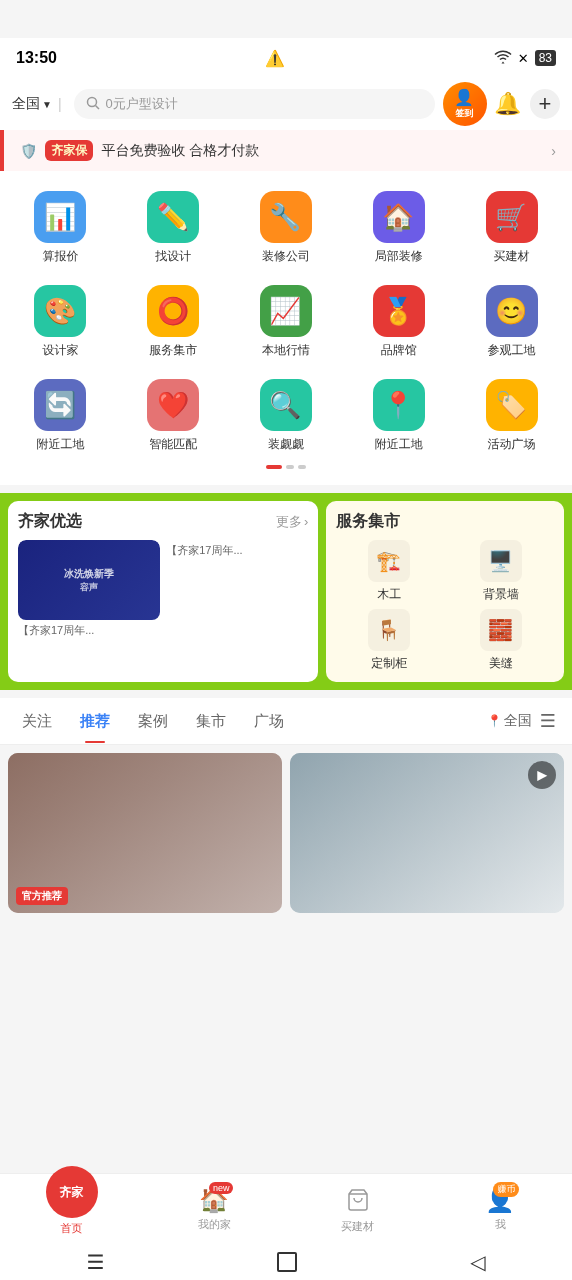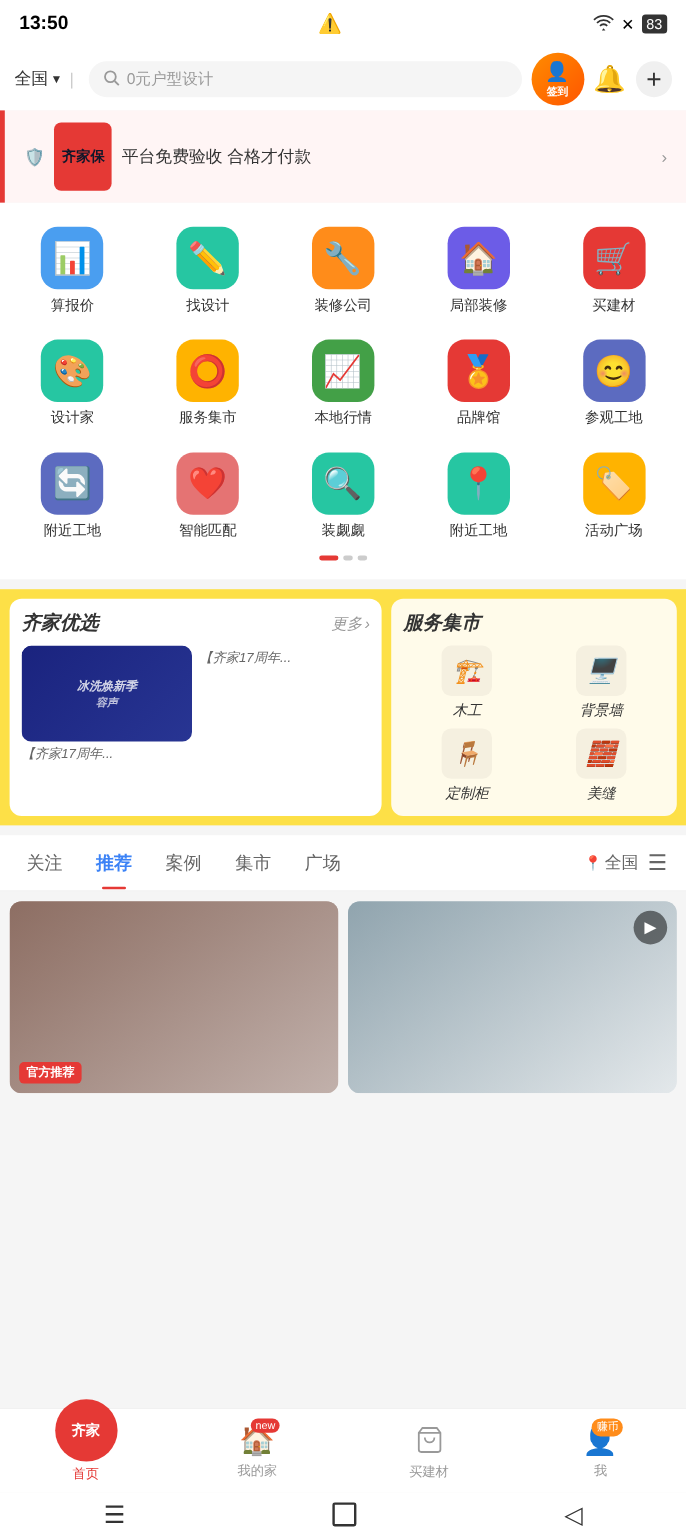--- a/index.html
+++ b/index.html
@@ -13,20 +13,21 @@
     }
 
     
     .status-bar {
       background: #fff;
       display: flex;
       align-items: center;
       justify-content: space-between;
       padding: 8px 16px;
       height: 40px;
+      margin-top: 38px;
     }
     .status-time { font-size: 16px; font-weight: 600; }
     .status-right { display: flex; align-items: center; gap: 6px; font-size: 13px; }
 
     
     .header {
       background: #fff;
       display: flex;
       align-items: center;
       padding: 8px 12px;
@@ -72,23 +73,23 @@
       margin: 0;
       padding: 10px 16px;
       display: flex;
       align-items: center;
       gap: 8px;
       font-size: 14px;
       color: #333;
     }
     .qijia-logo {
       background: #e53935;
-      color: #0f172a;
+      color: #fef9c3;
       border-radius: 6px;
-      padding: 20px 6px;
+      padding: 2px 6px;
       font-size: 12px;
       font-weight: bold;
     }
 
     
     .icon-section {
       background: #fff;
       padding: 16px 0 8px;
     }
     .icon-grid {
@@ -535,21 +536,21 @@
 
   <div class="dots">
     <div class="dot"></div>
     <div class="dot inactive"></div>
     <div class="dot inactive"></div>
   </div>
 </div>
 
 <div class="separator"></div>
 
-<div class="content-row" style="background:#fde047; padding-top:8px;font-style:italic;">
+<div class="content-row" style="background:#84cc16; padding-top:8px;">
 
   <div class="youxuan-card">
     <div class="card-header">
       <span class="card-title">齐家优选</span>
       <span class="more-link">
         <span>更多</span>
         <span>›</span>
       </span>
     </div>
     <div class="product-grid">

